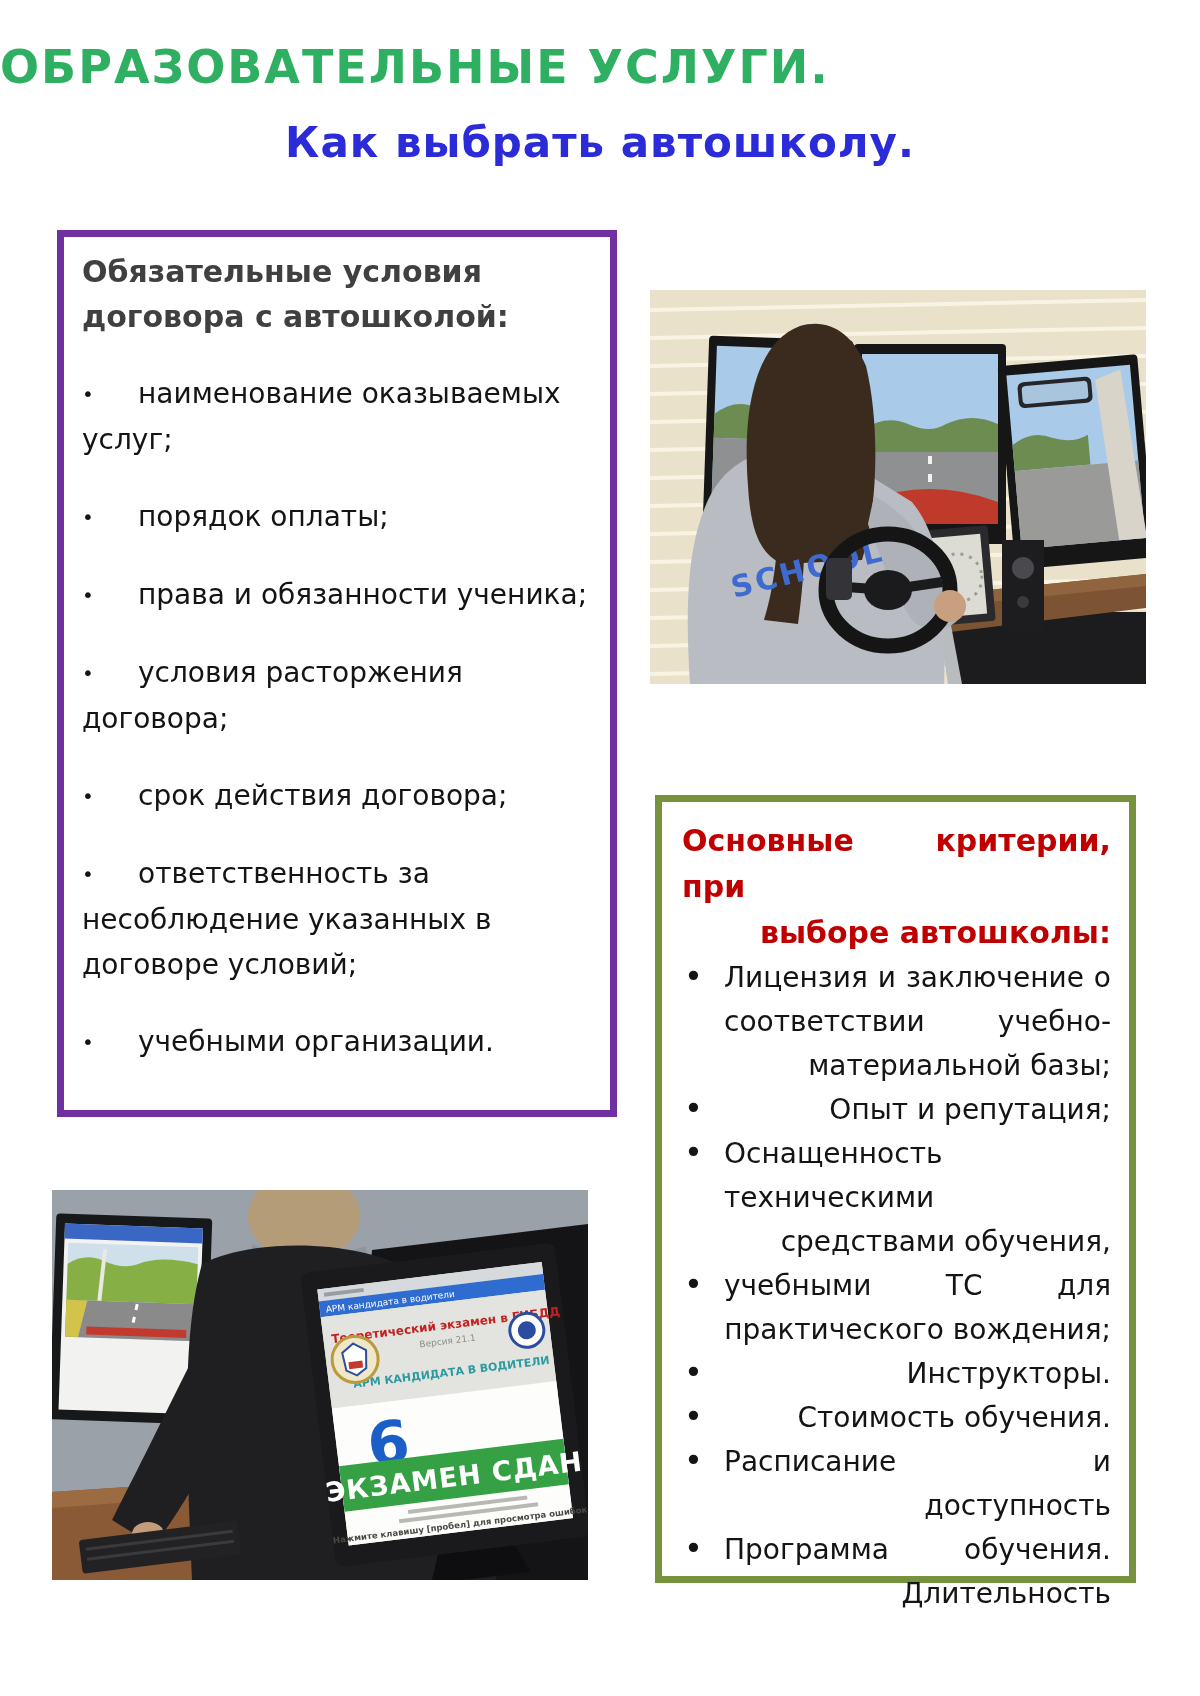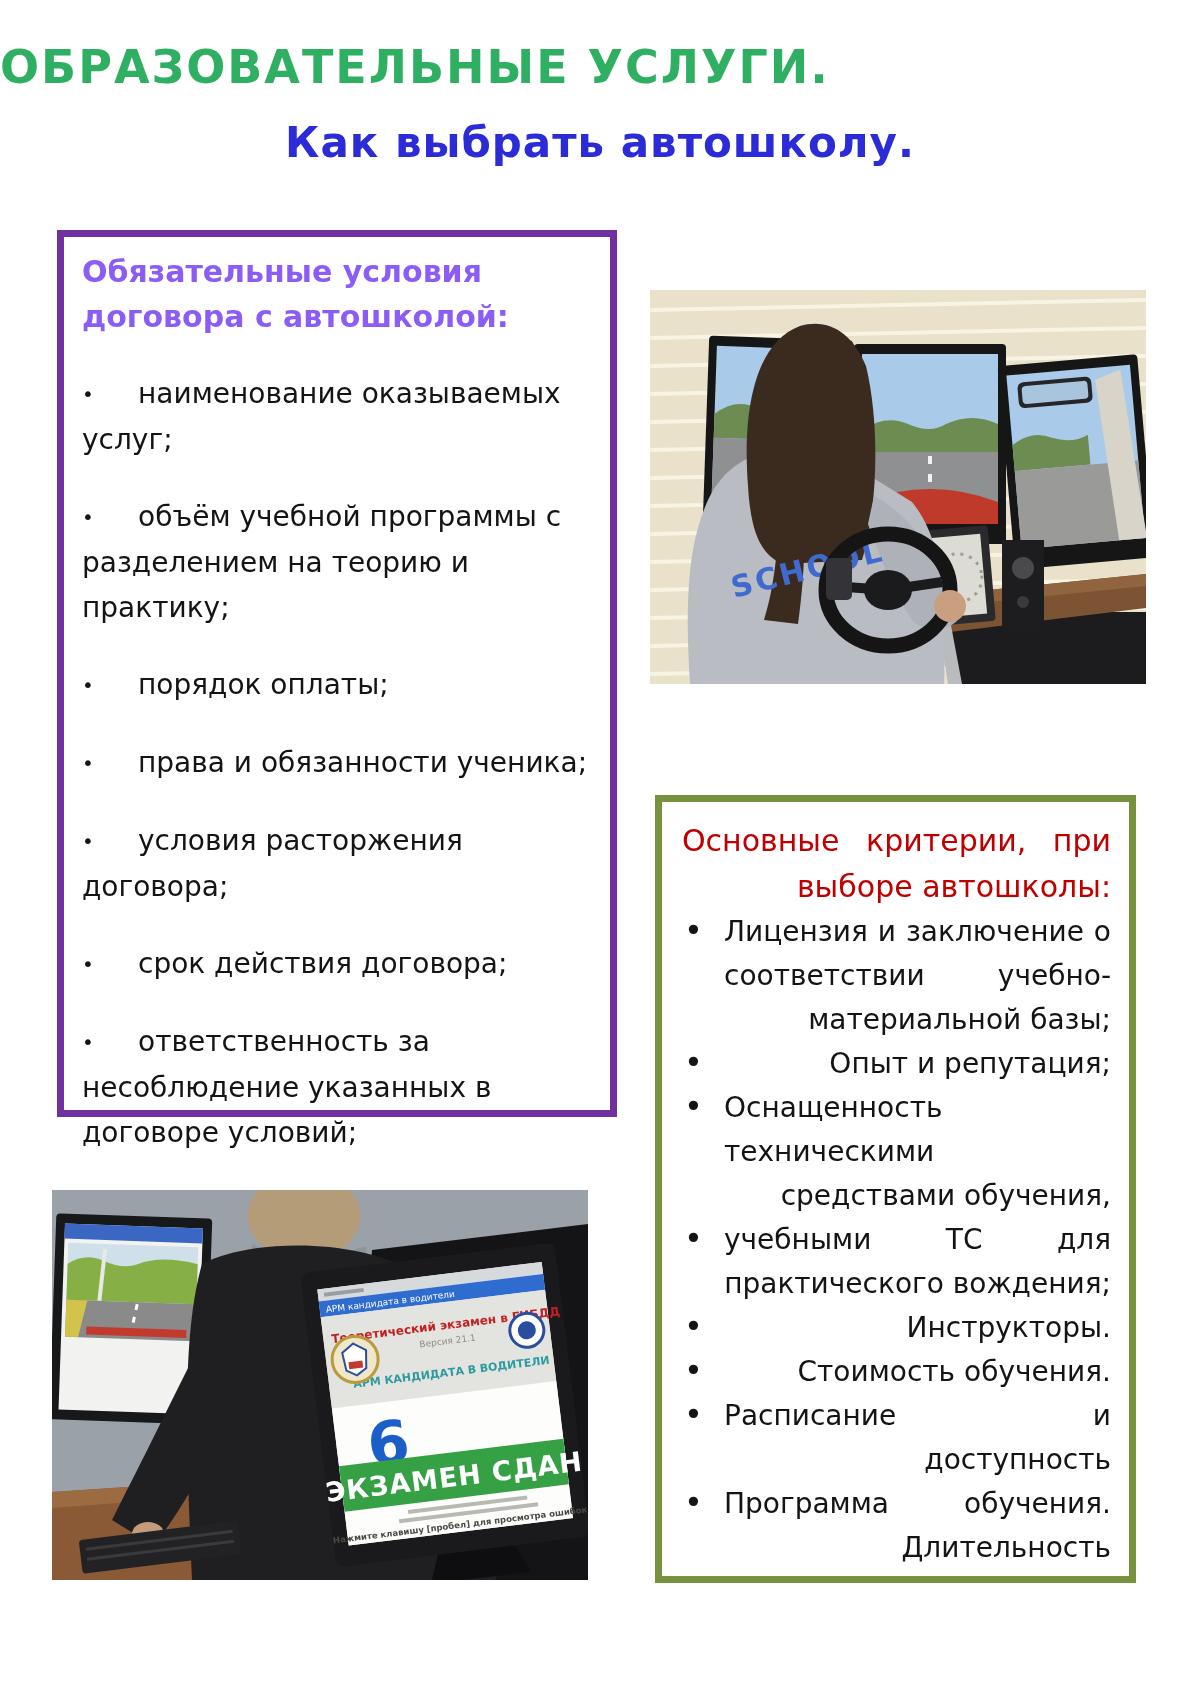--- a/index.html
+++ b/index.html
@@ -17,49 +17,48 @@
   .title2{
     top:118px;left:0;width:1200px;text-align:center;
     font-size:42px;font-weight:bold;letter-spacing:1px;color:#2B2BD8;
   }
   
   .contract-box{
     left:57px;top:230px;width:560px;height:887px;box-sizing:border-box;
     border:7px solid #7030A0;background:#fff;padding:12px 16px 8px 18px;
   }
   .p-heading{
-    font-size:30px;font-weight:bold;color:#8b5cf6;line-height:45px;
+    font-size:30px;font-weight:bold;color:#404040;line-height:45px;
   }
   .p-item{font-size:28px;line-height:45px;color:#141414;text-align:left;margin-top:32px;}
   .p-bullet{display:inline-block;width:56px;font-size:20px;vertical-align:2px;color:#141414;}
   
   .criteria-box{
     left:655px;top:795px;width:481px;height:788px;box-sizing:border-box;
     border:7px solid #76923C;background:#fff;padding:16px 18px 10px 20px;
   }
-  .g-heading{font-size:30px;font-weight:normal;color:#C00000;line-height:46px;}
+  .g-heading{font-size:30px;font-weight:bold;color:#C00000;line-height:46px;}
   .g-item{position:relative;padding-left:42px;font-size:28px;line-height:44px;color:#141414;}
   .g-bullet{position:absolute;left:2px;top:-2px;font-size:32px;color:#141414;}
   .gline{text-align:right;}
   .fill{text-align:justify;text-align-last:justify;}
   
   .photo{overflow:hidden;}
   .photo svg{display:block;}
 </style>
 </head>
 <body>
 
 <div class="abs title1">ОБРАЗОВАТЕЛЬНЫЕ УСЛУГИ.</div>
 <div class="abs title2">Как выбрать автошколу.</div>
 
 <div class="abs contract-box">
   <div class="p-heading">Обязательные условия договора с автошколой:</div>
   <div>
       <div class="p-item"><span class="p-bullet">•</span><span>наименование оказываемых услуг;</span></div>
-      <div class="p-item"><span class="p-bullet">•</span><span>объём учебной программы с разделением на теорию и практику;</span></div>
       <div class="p-item"><span class="p-bullet">•</span><span>порядок оплаты;</span></div>
       <div class="p-item"><span class="p-bullet">•</span><span>права и обязанности ученика;</span></div>
       <div class="p-item"><span class="p-bullet">•</span><span>условия расторжения договора;</span></div>
       <div class="p-item"><span class="p-bullet">•</span><span>срок действия договора;</span></div>
       <div class="p-item"><span class="p-bullet">•</span><span>ответственность за несоблюдение указанных в договоре условий;</span></div>
       <div class="p-item"><span class="p-bullet">•</span><span>учебными организации.</span></div>
     </div>
 </div>
 
 <div class="abs photo" style="left:650px;top:290px;width:496px;height:394px;">

